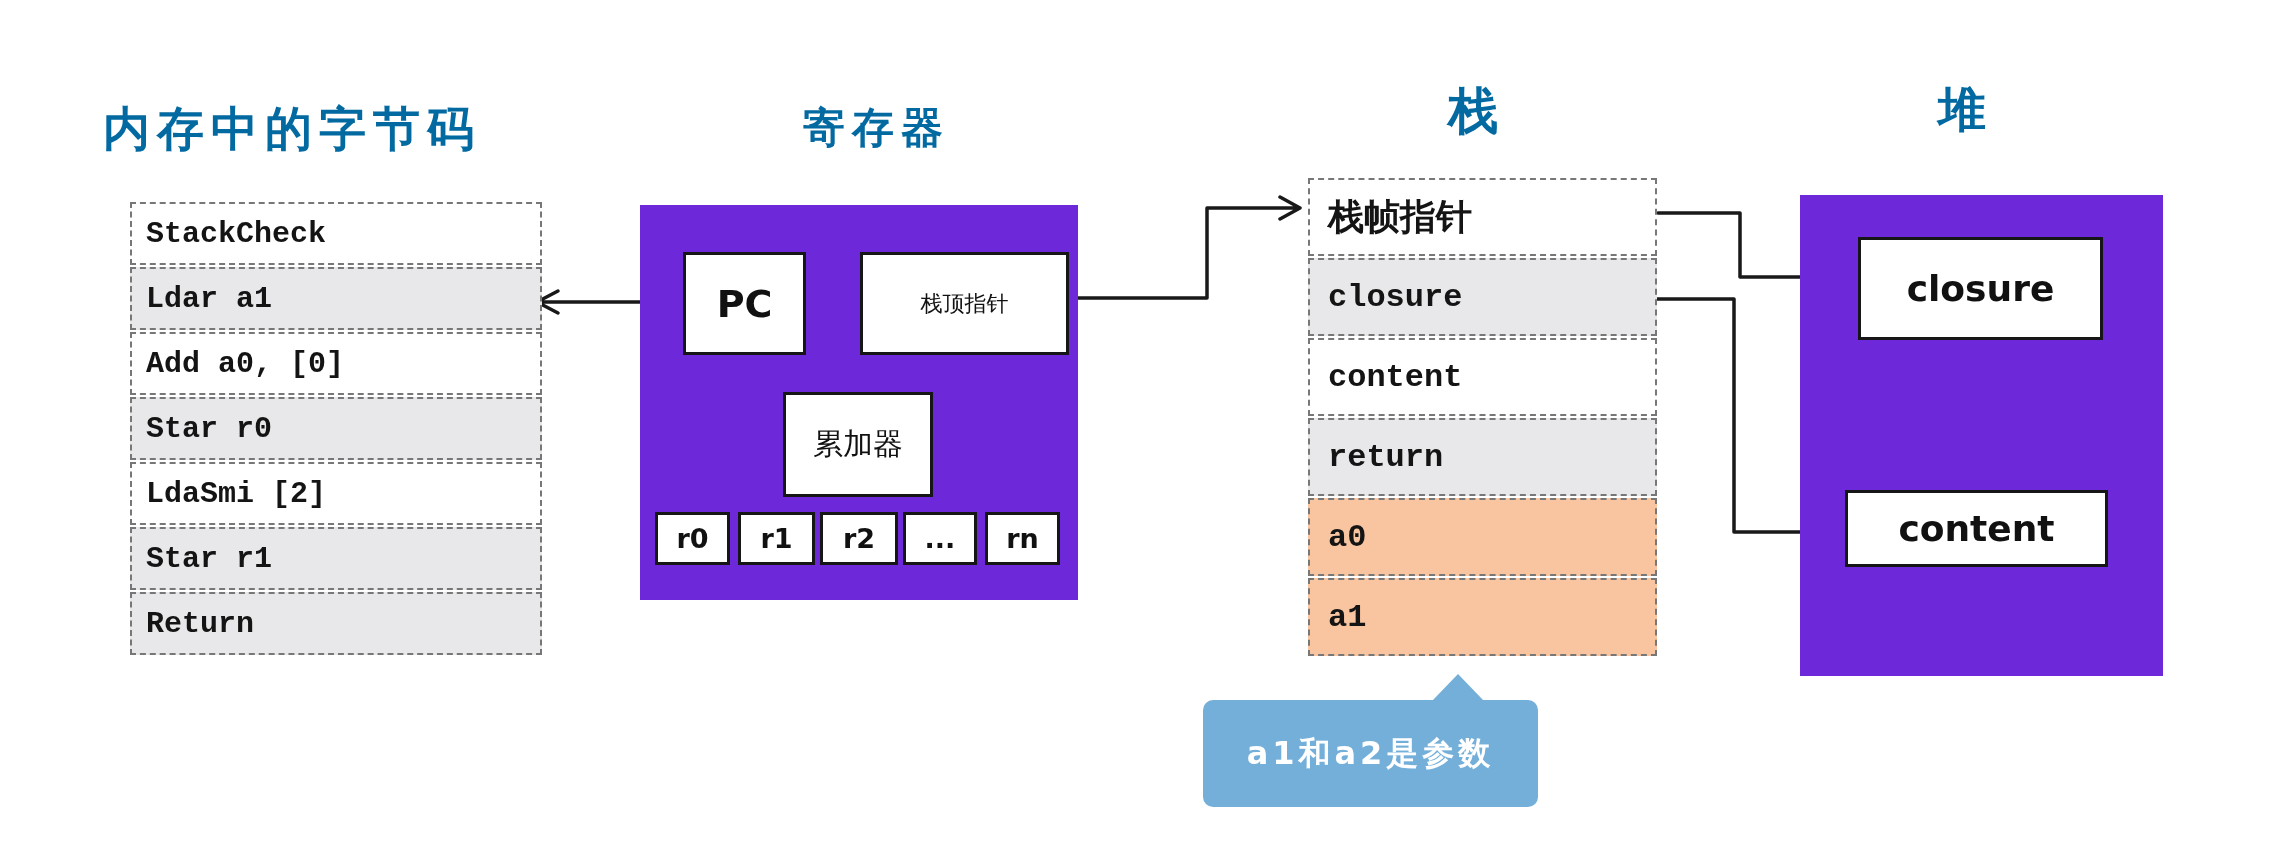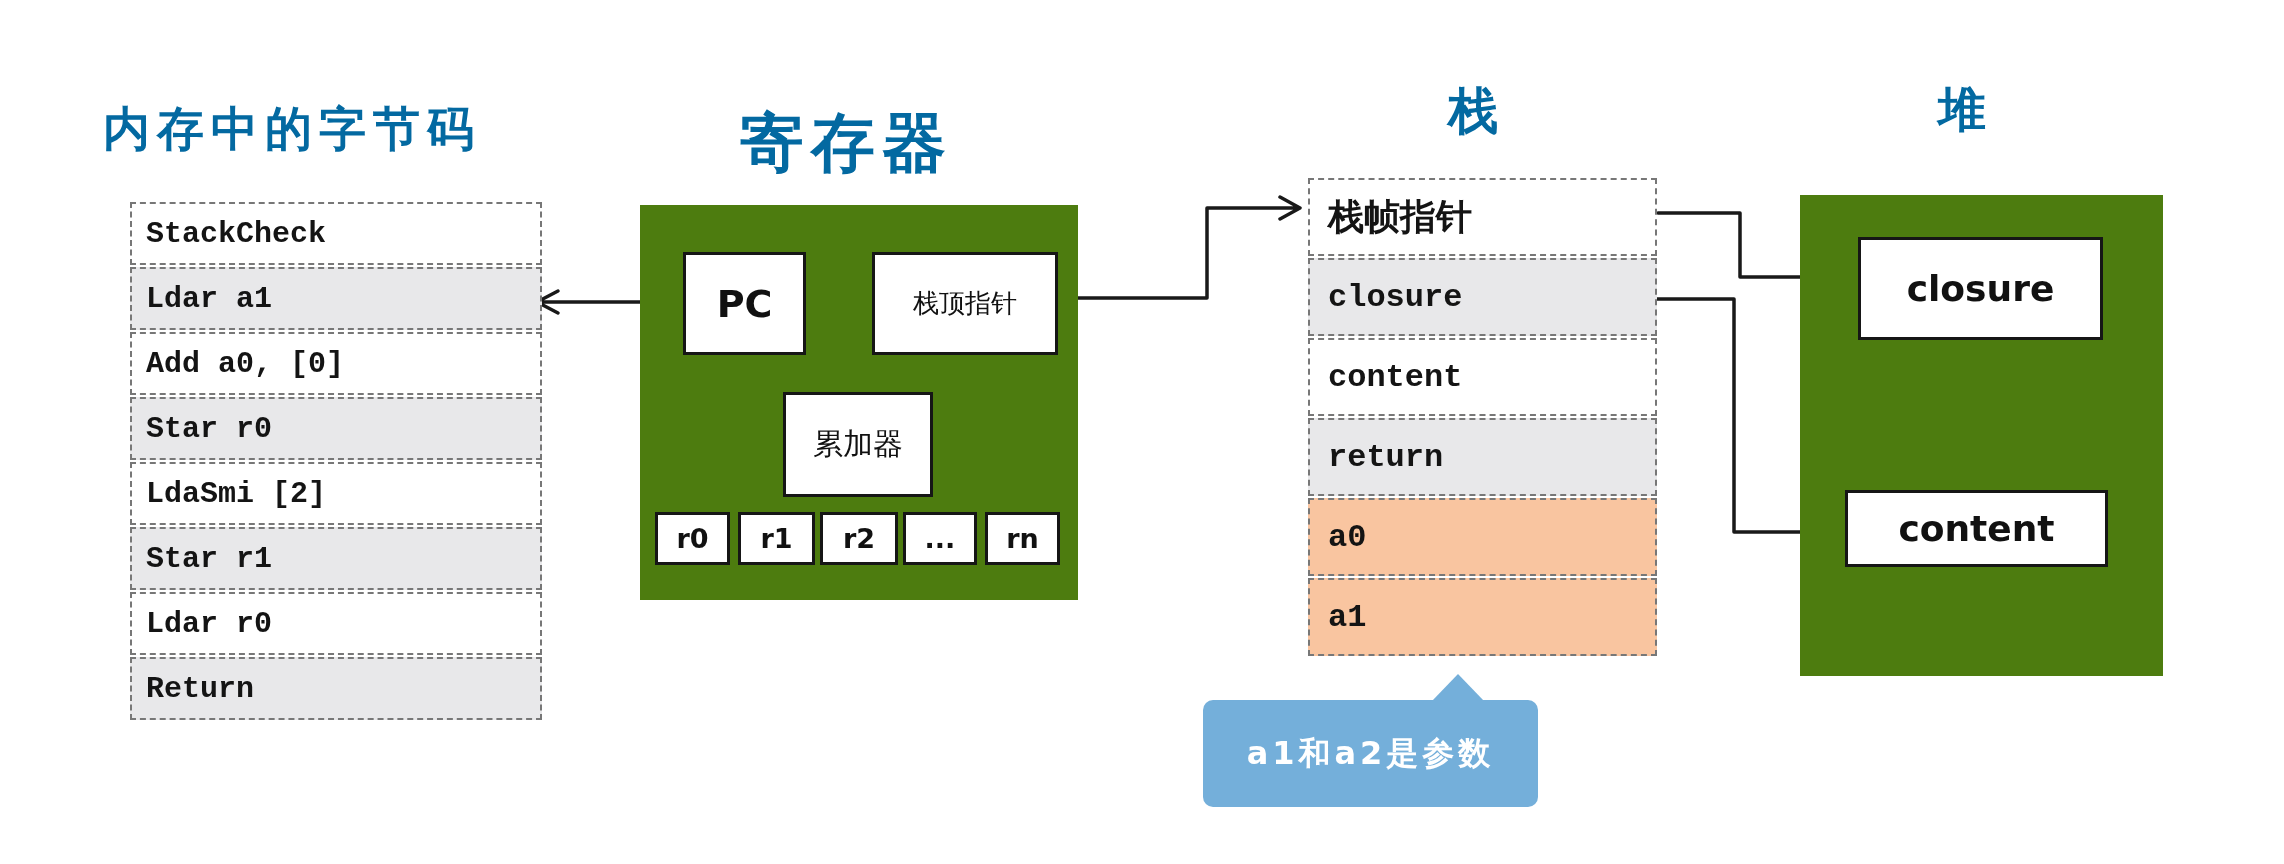--- a/index.html
+++ b/index.html
@@ -14,27 +14,27 @@
   .bc-list{position:absolute;left:106px;top:202px;width:412px;padding-left:24px;}
   .row{box-sizing:border-box;border:2px dashed #777;margin-bottom:2px;
        padding-left:14px;display:flex;align-items:center;
        font-family:"Liberation Mono","DejaVu Sans Mono",monospace;font-weight:700;color:#141414;}
   .bc-list .row{height:63px;font-size:30px;}
   .shade-white{background:#ffffff;}
   .shade-gray{background:#e8e8ea;}
   .shade-orange{background:#f9c5a0;}
 
   
-  .panel{position:absolute;background:#4d7c0f;}
+  .panel{position:absolute;background:#6d28d9;}
   .reg-panel{left:640px;top:205px;width:438px;height:395px;}
   .wbox{position:absolute;box-sizing:border-box;background:#ffffff;border:3px solid #161616;
         display:flex;align-items:center;justify-content:center;white-space:nowrap;}
   .pc-box{left:43px;top:47px;width:123px;height:103px;font-size:38px;font-weight:600;}
-  .sp-box{left:220px;top:47px;width:186px;height:103px;font-size:26px;
-          font-family:"DejaVu Serif",serif;margin-left:12px;}
+  .sp-box{left:220px;top:47px;width:209px;height:103px;font-size:22px;
+          font-family:"DejaVu Serif",serif;}
   .acc-box{left:143px;top:187px;width:150px;height:105px;font-size:30px;
            font-family:"DejaVu Serif",serif;}
   .rcell{top:307px;height:53px;font-size:27px;font-weight:700;}
 
   
   .stack-list{position:absolute;left:1308px;top:178px;width:349px;}
   .stack-list .row{height:78px;font-size:32px;padding-left:18px;}
   .stack-list .row.cjk{font-family:"DejaVu Serif",serif;font-weight:600;font-size:36px;}
 
   
@@ -58,32 +58,31 @@
 <div class="canvas">
 
   <svg class="wires" width="2284" height="864" viewBox="0 0 2284 864">
     <path d="M683 302 L540 302 M558 291 L537 302 L558 313" stroke="#191919" stroke-width="3.5" fill="none" stroke-linecap="round" stroke-linejoin="round"></path>
     <path d="M1056 298 L1207 298 L1207 208 L1296 208 M1280 197 L1300 208 L1280 219" stroke="#191919" stroke-width="3.5" fill="none" stroke-linecap="round" stroke-linejoin="round"></path>
     <path d="M1658 213 L1740 213 L1740 277 L1856 277" stroke="#191919" stroke-width="3.5" fill="none" stroke-linecap="round" stroke-linejoin="round"></path>
     <path d="M1657 299 L1734 299 L1734 532 L1843 532" stroke="#191919" stroke-width="3.5" fill="none" stroke-linecap="round" stroke-linejoin="round"></path>
   </svg>
 
   <div class="hand-title" style="left:103px;top:98px;font-size:47px;">内存中的字节码</div>
-  <div class="hand-title" style="left:740px;top:100px;font-size:64px;">寄存器</div>
+  <div class="hand-title" style="left:803px;top:100px;font-size:42px;">寄存器</div>
   <div class="hand-title" style="left:1448px;top:78px;font-size:50px;">栈</div>
   <div class="hand-title" style="left:1938px;top:78px;font-size:48px;">堆</div>
 
   <div class="bc-list">
     <div class="row shade-white">StackCheck</div>
     <div class="row shade-gray">Ldar a1</div>
     <div class="row shade-white">Add a0, [0]</div>
     <div class="row shade-gray">Star r0</div>
     <div class="row shade-white">LdaSmi [2]</div>
     <div class="row shade-gray">Star r1</div>
-    <div class="row shade-white">Ldar r0</div>
     <div class="row shade-gray">Return</div>
   </div>
 
   <div class="panel reg-panel">
     <div class="wbox pc-box">PC</div>
     <div class="wbox sp-box">栈顶指针</div>
     <div class="wbox acc-box">累加器</div>
     <div class="wbox rcell" style="left:15px;width:75px;">r0</div>
     <div class="wbox rcell" style="left:98px;width:77px;">r1</div>
     <div class="wbox rcell" style="left:180px;width:78px;">r2</div>

